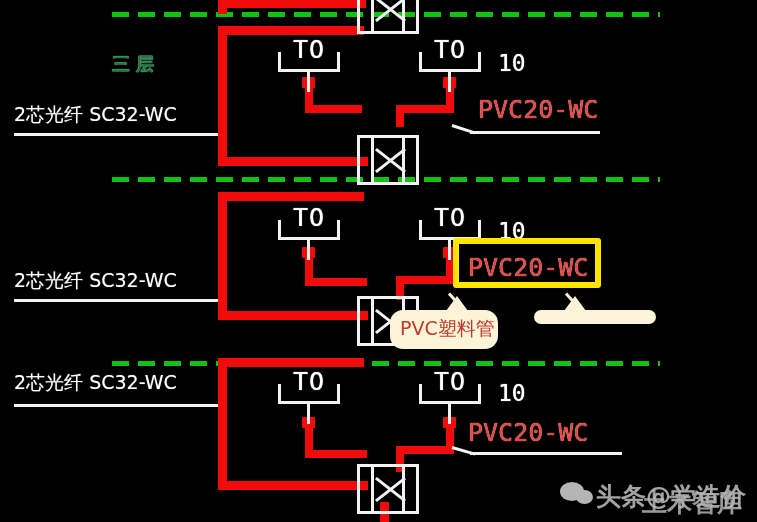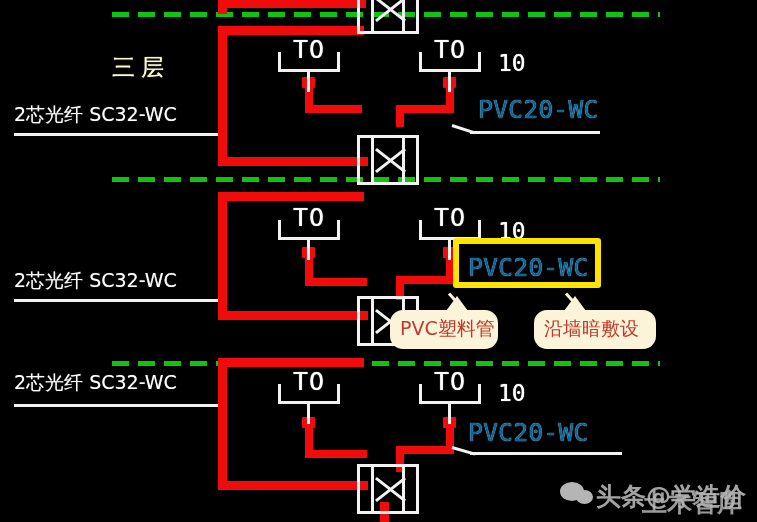--- a/index.html
+++ b/index.html
@@ -40,32 +40,32 @@
   
   .jbox{position:absolute;width:62px;height:50px;}
   .jbox .fr{position:absolute;left:0;top:0;width:62px;height:50px;border:3px solid #f2f2f2;box-sizing:border-box;}
   .jbox .vl{position:absolute;left:14px;top:0px;width:3px;height:50px;background:#f2f2f2;}
   .jbox .vr{position:absolute;right:14px;top:0px;width:3px;height:50px;background:#f2f2f2;}
   .jbox .d1,.jbox .d2{position:absolute;left:15px;top:24px;width:37px;height:3px;background:#f2f2f2;transform-origin:center;}
   .jbox .d1{transform:rotate(38deg);}
   .jbox .d2{transform:rotate(-38deg);}
 
   .floorname{
-    position:absolute;color:#fef9c3;white-space:nowrap;
-    font-size:23px;letter-spacing:6px;font-weight:400;
+    position:absolute;color:#15803d;white-space:nowrap;
+    font-size:18px;letter-spacing:6px;font-weight:700;
     font-family:"DejaVu Sans","Liberation Sans",sans-serif;
     text-shadow:0 0 1px #fff;
   }
   .cablelbl{position:absolute;white-space:nowrap;color:#fdfdfd;font-size:21px;
     font-family:"DejaVu Sans Mono","Liberation Mono",monospace;text-shadow:0 0 1px rgba(255,255,255,.5);}
   .cablelbl .cn{font-family:"DejaVu Sans","Liberation Sans",sans-serif;font-size:19px;}
 
   .numlbl{position:absolute;color:#ffffff;font-size:23px;
     font-family:"DejaVu Sans Mono","Liberation Mono",monospace;text-shadow:0 0 1px #fff;}
-  .pvclbl{position:absolute;color:#0369a1;font-size:25px;white-space:nowrap;
+  .pvclbl{position:absolute;color:#ef4444;font-size:25px;white-space:nowrap;
     font-family:"DejaVu Sans Mono","Liberation Mono",monospace;text-shadow:0 0 1px #fff;}
 
   
   .hlbox{position:absolute;border:6px solid #ffe400;border-radius:3px;box-sizing:border-box;background:transparent;}
 
   
   .callout{
     position:absolute;background:#fbf4d8;border-radius:13px;
     color:#c0392b;padding:6px 10px 8px 10px;box-sizing:border-box;
     font-family:"DejaVu Sans","Liberation Sans",sans-serif;
@@ -240,21 +240,20 @@
   <div class="leader" style="left:449px;top:292px;width:30px;transform:rotate(48deg);"></div>
   <div class="leader" style="left:566px;top:292px;width:30px;transform:rotate(48deg);"></div>
 
   <div class="callout" style="left:390px;top:310px;width:108px;">
     <div class="tail" style="left:56px;"></div>
     <div>PVC塑料管</div>
   </div>
 
   <div class="callout" style="left:534px;top:310px;width:122px;">
     <div class="tail" style="left:30px;"></div>
-    <div>沿墙暗敷设</div>
   </div>
 
   <div class="wm" style="left:556px;top:474px;width:200px;height:40px;">
     <div class="bub" style="left:4px;top:8px;width:24px;height:19px;"></div>
     <div class="bub" style="left:20px;top:16px;width:17px;height:14px;"></div>
     <div class="wtxt" style="left:86px;top:12px;font-size:25px;opacity:.85;">土木智库</div>
     <div class="wtxt" style="left:40px;top:6px;font-size:25px;opacity:.9;">头条@学造价</div>
   </div>
 
 </div>

